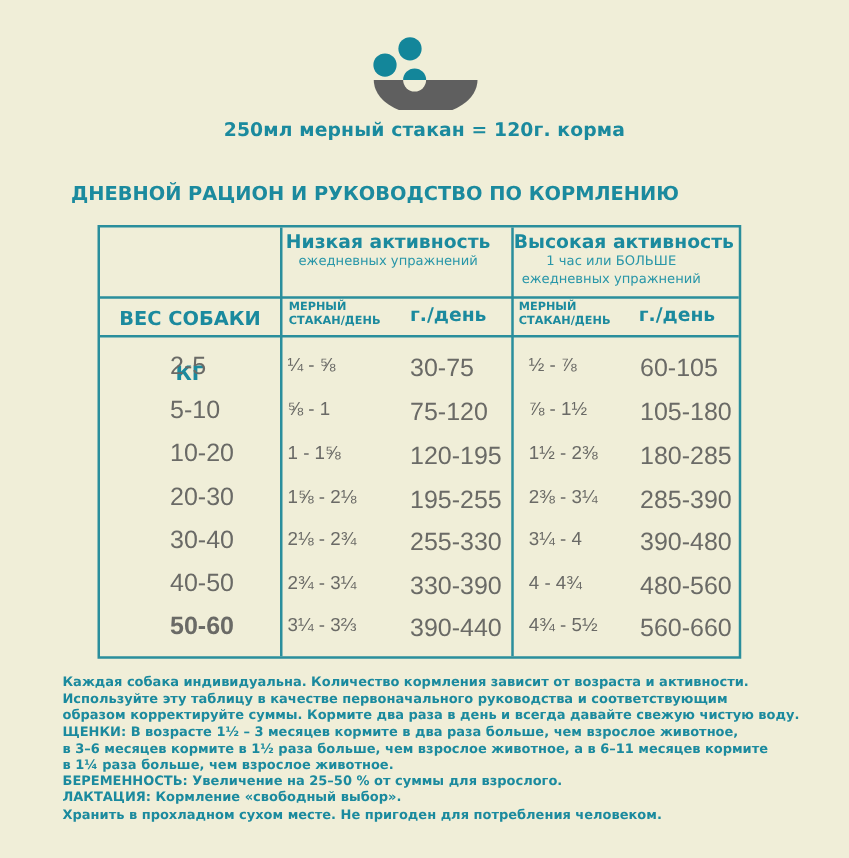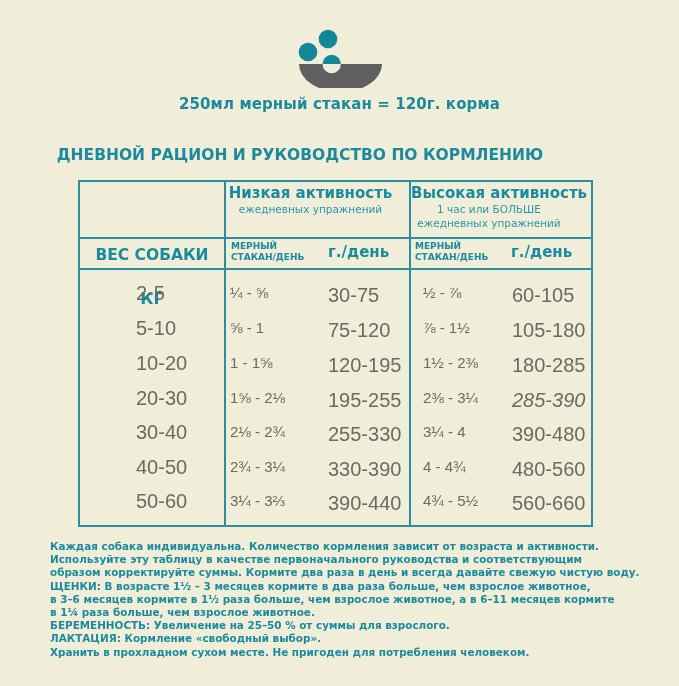--- a/index.html
+++ b/index.html
@@ -107,38 +107,38 @@
       <span class="val frac" style="left:150px; top:172px;">1 - 1⅝</span>
       <span class="val" style="left:248px; top:172px;">120-195</span>
       <span class="val frac" style="left:343px; top:172px;">1½ - 2⅜</span>
       <span class="val" style="left:432px; top:172px;">180-285</span>
     </div>
     <div>
       <span class="val" style="left:56px; top:205px;">20-30</span>
       <span class="val frac" style="left:150px; top:207px;">1⅝ - 2⅛</span>
       <span class="val" style="left:248px; top:207px;">195-255</span>
       <span class="val frac" style="left:343px; top:207px;">2⅜ - 3¼</span>
-      <span class="val" style="left:432px; top:207px;font-style:italic;">285-390</span>
+      <span class="val" style="left:432px; top:207px;">285-390</span>
     </div>
     <div>
       <span class="val" style="left:56px; top:239px;">30-40</span>
       <span class="val frac" style="left:150px; top:241px;">2⅛ - 2¾</span>
       <span class="val" style="left:248px; top:241px;">255-330</span>
       <span class="val frac" style="left:343px; top:241px;">3¼ - 4</span>
       <span class="val" style="left:432px; top:241px;">390-480</span>
     </div>
     <div>
       <span class="val" style="left:56px; top:274px;">40-50</span>
       <span class="val frac" style="left:150px; top:276px;">2¾ - 3¼</span>
       <span class="val" style="left:248px; top:276px;">330-390</span>
       <span class="val frac" style="left:343px; top:276px;">4 - 4¾</span>
       <span class="val" style="left:432px; top:276px;">480-560</span>
     </div>
     <div>
-      <span class="val" style="left:56px; top:308px;">50-60</span>
+      <span class="val" style="left:56px; top:308px;font-weight:bold;">50-60</span>
       <span class="val frac" style="left:150px; top:310px;">3¼ - 3⅔</span>
       <span class="val" style="left:248px; top:310px;">390-440</span>
       <span class="val frac" style="left:343px; top:310px;">4¾ - 5½</span>
       <span class="val" style="left:432px; top:310px;">560-660</span>
     </div>
   </div>
 </div>
 
 <div class="notes">
   <div>Каждая собака индивидуальна. Количество кормления зависит от возраста и активности.</div>

